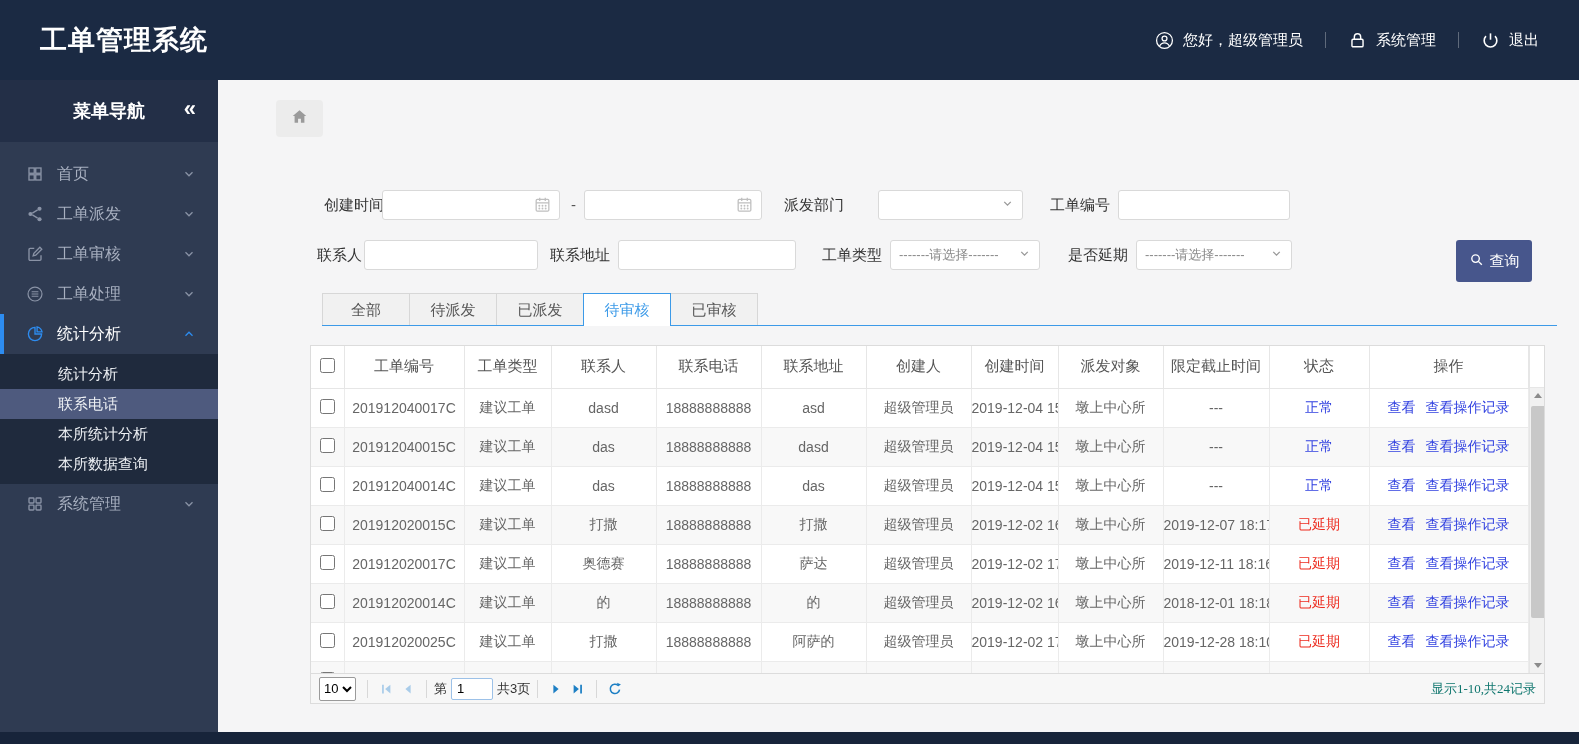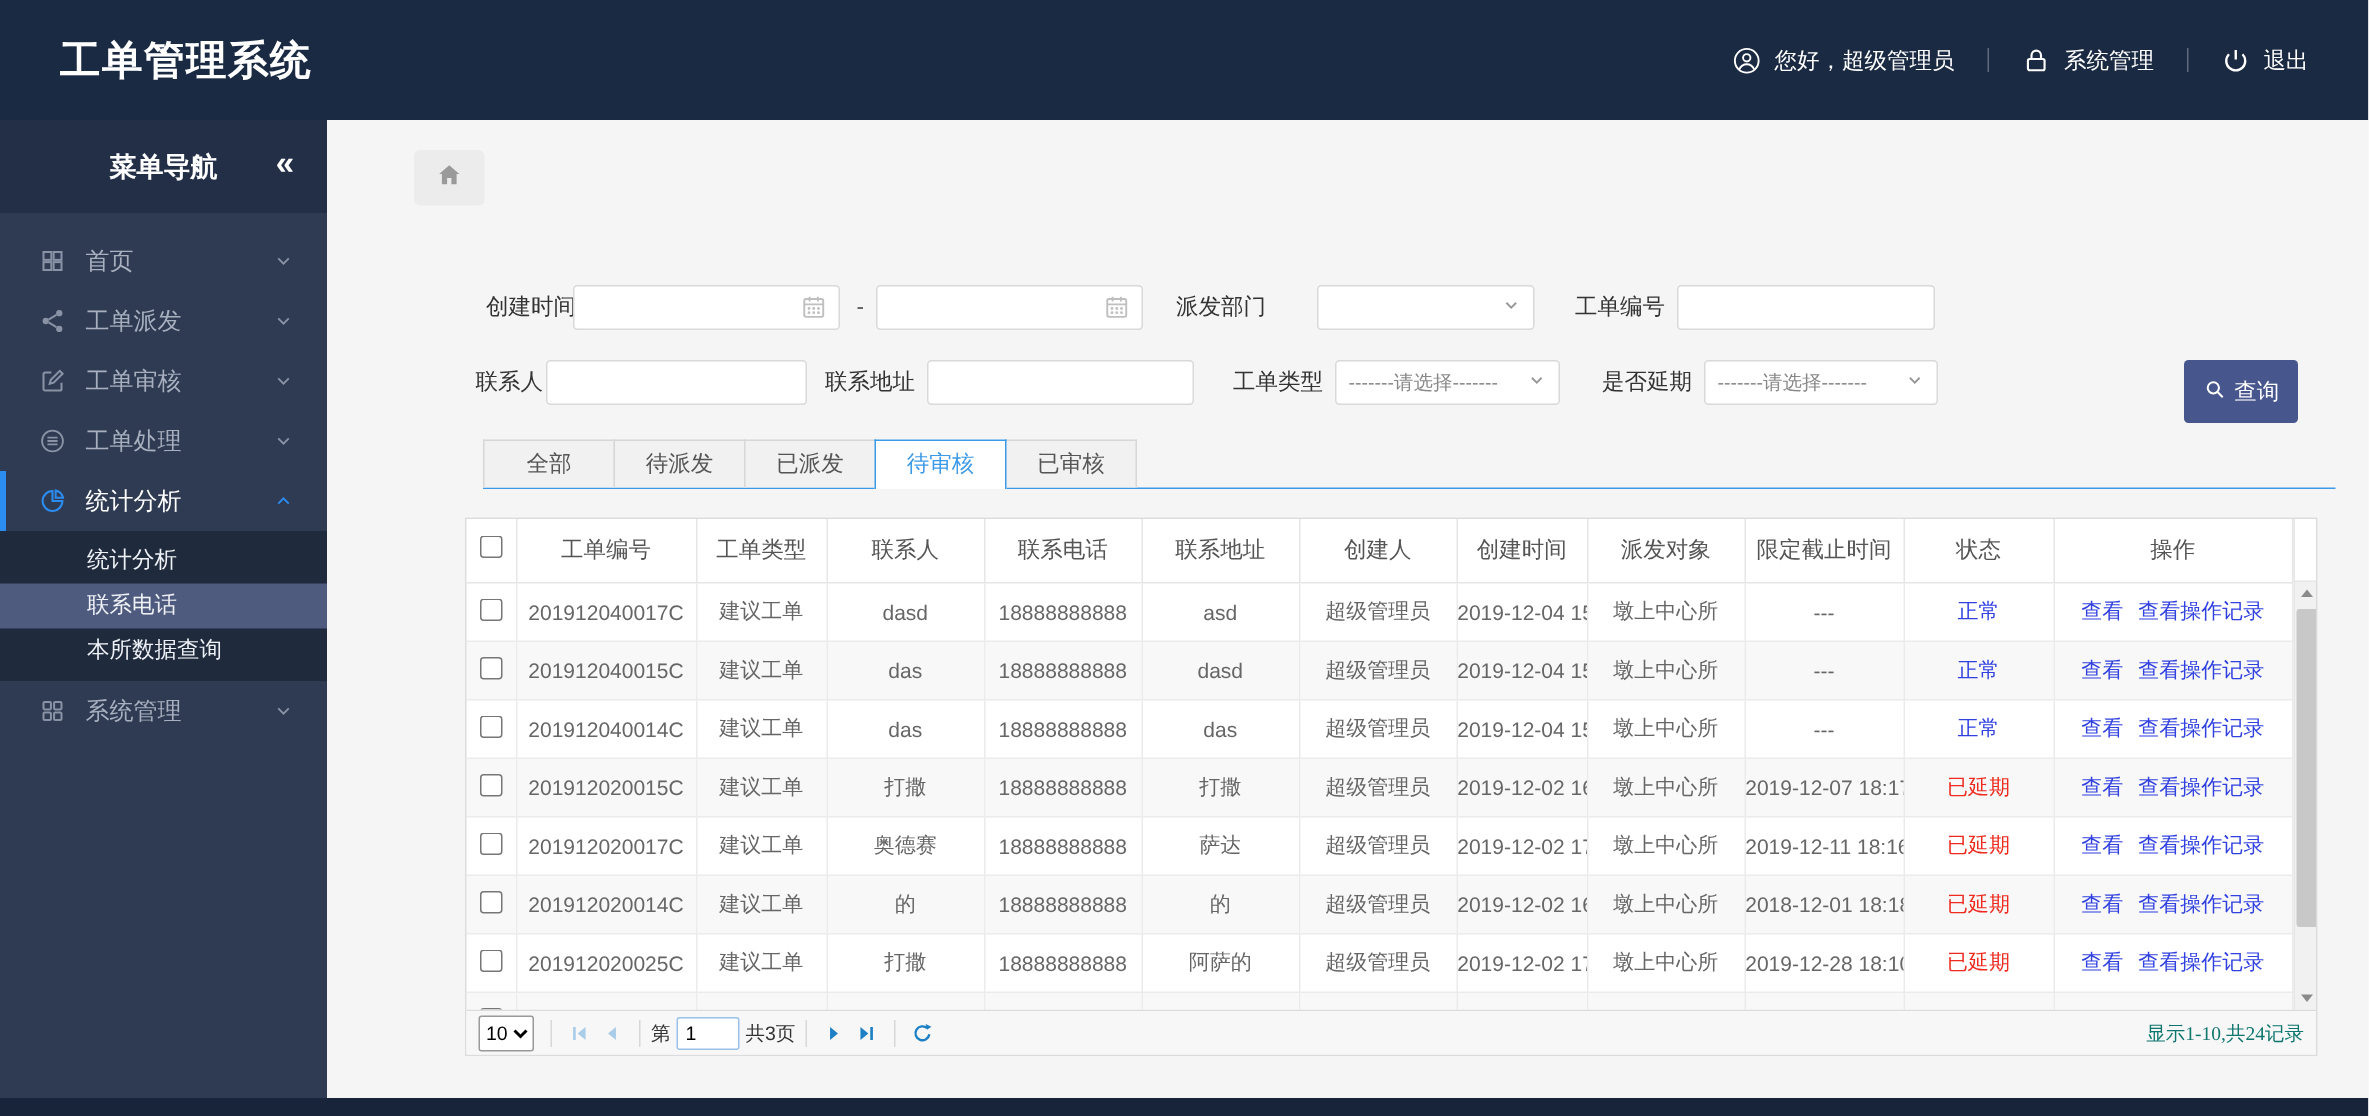--- a/index.html
+++ b/index.html
@@ -210,20 +210,21 @@
             <span class="nav-label">统计分析</span>
             <span class="nav-chevron">
               <svg viewBox="0 0 24 24" fill="none" stroke="currentColor" stroke-width="2.2">
                 <path d="M6 15l6-6 6 6"></path>
               </svg>
             </span>
           </div>
           <div class="submenu">
             <div class="submenu-item">统计分析</div>
             <div class="submenu-item selected">联系电话</div>
+            <div class="submenu-item">本所统计分析</div>
             <div class="submenu-item">本所数据查询</div>
           </div>
           <div class="nav-item">
             <span class="nav-icon">
               <svg viewBox="0 0 24 24" fill="none" stroke="currentColor" stroke-width="1.8">
                 <rect x="4" y="4" width="6.6" height="6.6" rx="1"></rect>
                 <rect x="13.4" y="4" width="6.6" height="6.6" rx="1"></rect>
                 <rect x="4" y="13.4" width="6.6" height="6.6" rx="1"></rect>
                 <rect x="13.4" y="13.4" width="6.6" height="6.6" rx="1"></rect>
               </svg>

